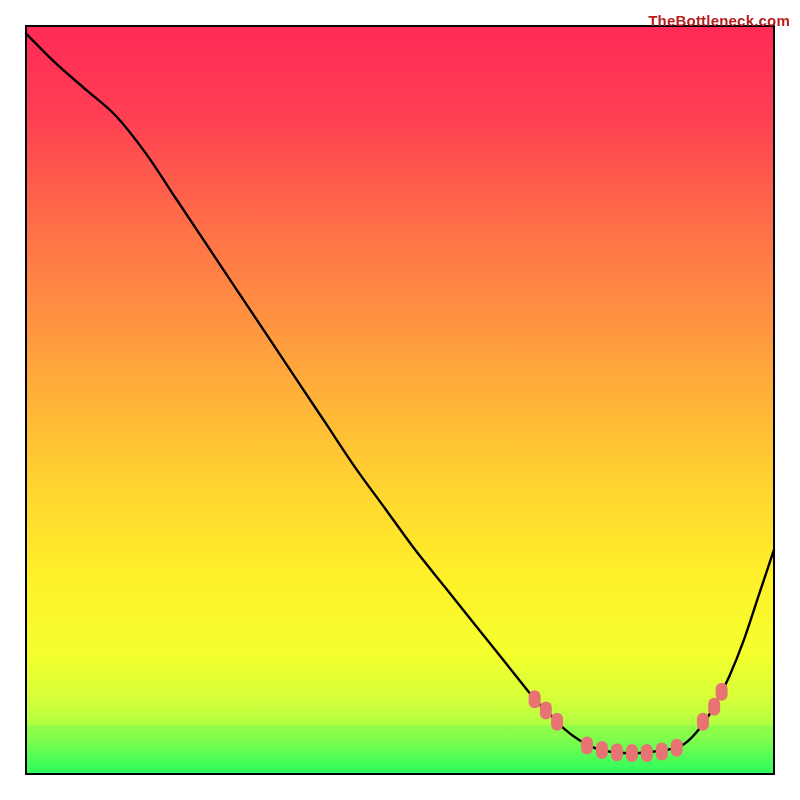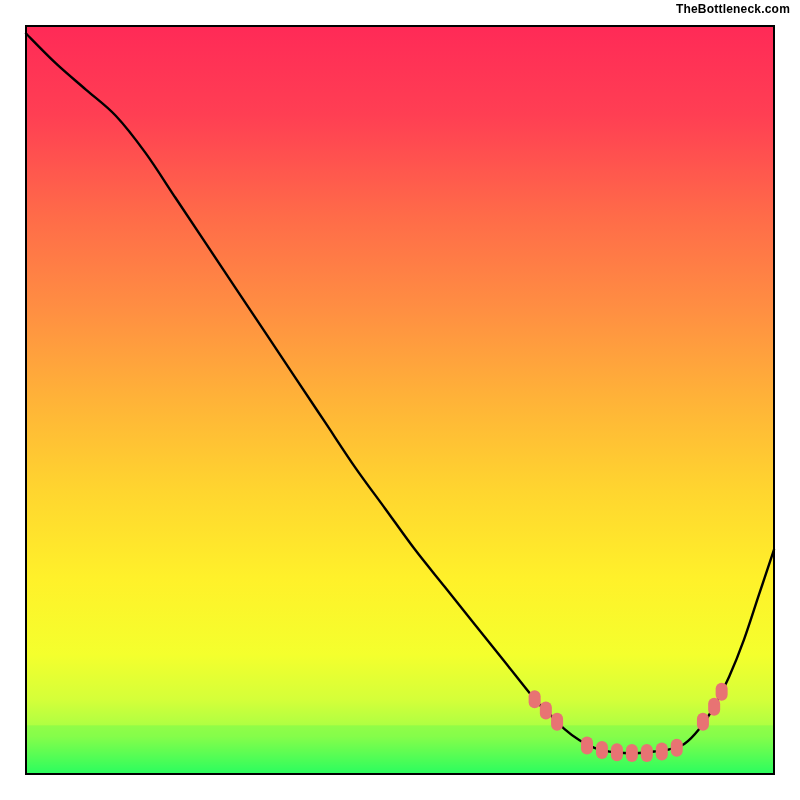--- a/index.html
+++ b/index.html
@@ -11,24 +11,24 @@
     background: #ffffff;
     font-family: Arial, Helvetica, sans-serif;
   }
   .container {
     position: relative;
     width: 800px;
     height: 800px;
   }
   .watermark {
     position: absolute;
-    top: 2px;
+    top: 12px;
     right: 10px;
-    color: #000000;
-    font-size: 12px;
+    color: #b91c1c;
+    font-size: 15px;
     font-weight: 600;
     letter-spacing: 0.2px;
     z-index: 5;
   }
   svg {
     display: block;
   }
 </style>
 </head>
 <body>

